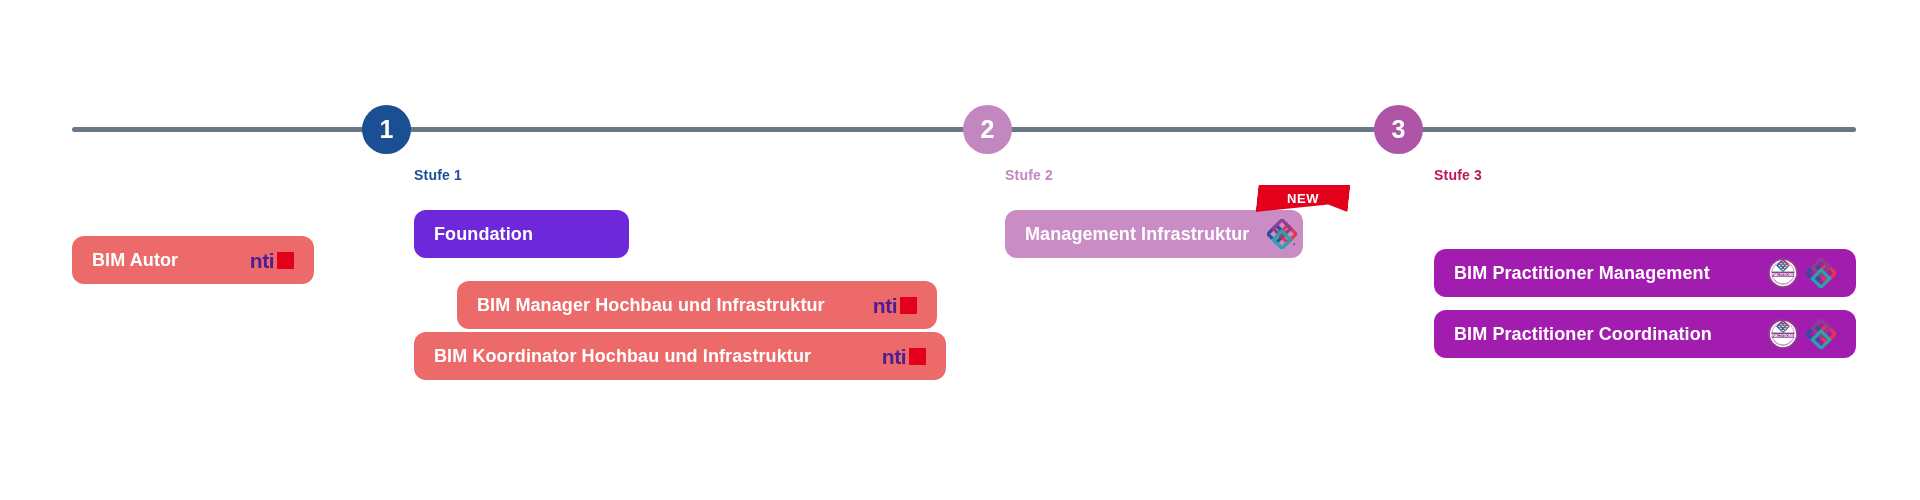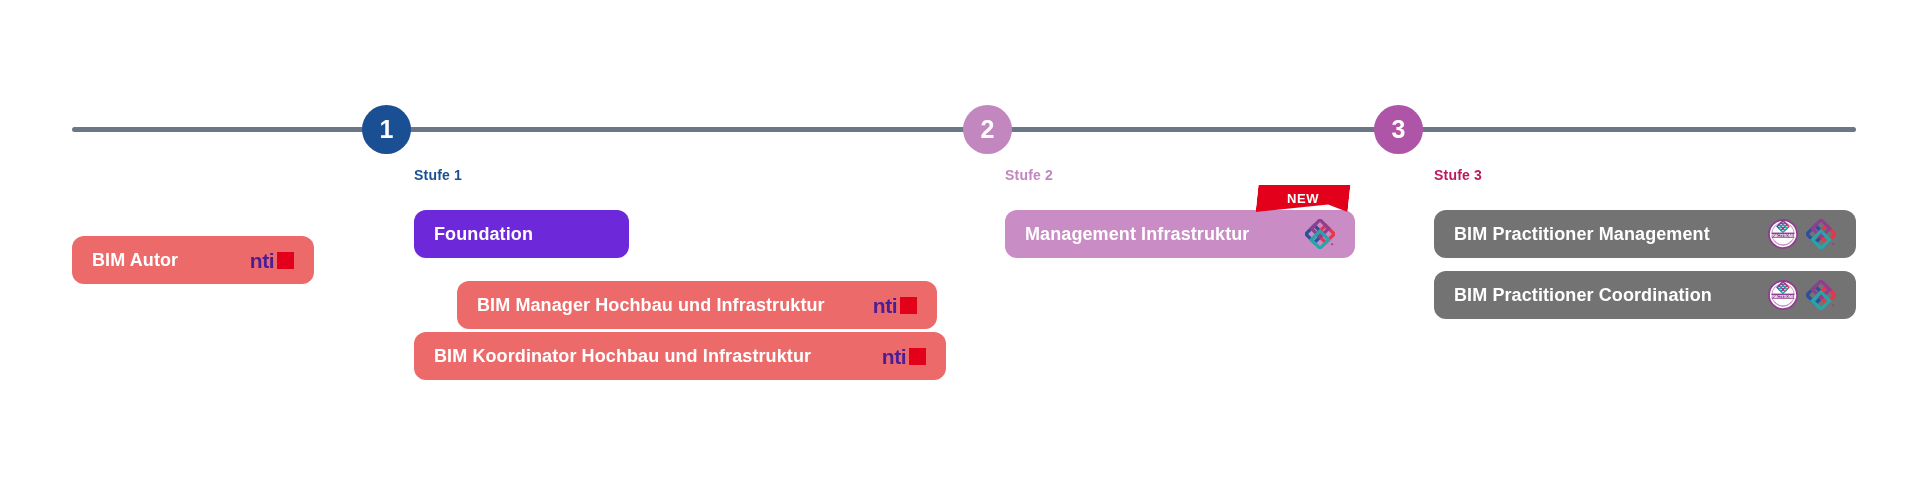--- a/index.html
+++ b/index.html
@@ -49,28 +49,28 @@
     letter-spacing:.1px;
     white-space:nowrap;
   }
   .pill .pill-text { flex:0 0 auto; }
   .pill .spacer { flex:1 1 auto; min-width:18px; }
   .pill .badges { flex:0 0 auto; display:flex; align-items:center; gap:8px; }
 
   .c-red    { background:#ED6A6A; }
   .c-blue   { background:#6d28d9; }
   .c-mauve  { background:#C98CC4; }
-  .c-purple { background:#737373; }
+  .c-purple { background:#a21caf;margin-top:39px; }
 
   
   .p-autor        { left:72px;   top:210px; width:242px;margin-top:26px; }
   .p-foundation   { left:414px;  top:210px; width:215px; }
   .p-manager      { left:414px;  top:281px; width:480px;margin-left:43px; }
   .p-koordinator  { left:414px;  top:332px; width:532px; }
-  .p-mgmt-infra   { left:1005px; top:210px; width:350px; }
+  .p-mgmt-infra   { left:1005px; top:210px; width:298px; }
   .p-pract-mgmt   { left:1434px; top:210px; width:422px; }
   .p-pract-coord  { left:1434px; top:271px; width:422px; }
 
   
   .nti-logo {
     display:flex; align-items:center; gap:3px;
     font-size:21px; font-weight:bold; color:#4c1d95;
     line-height:1;
   }
   .nti-logo .nti-word { letter-spacing:-.5px; }

